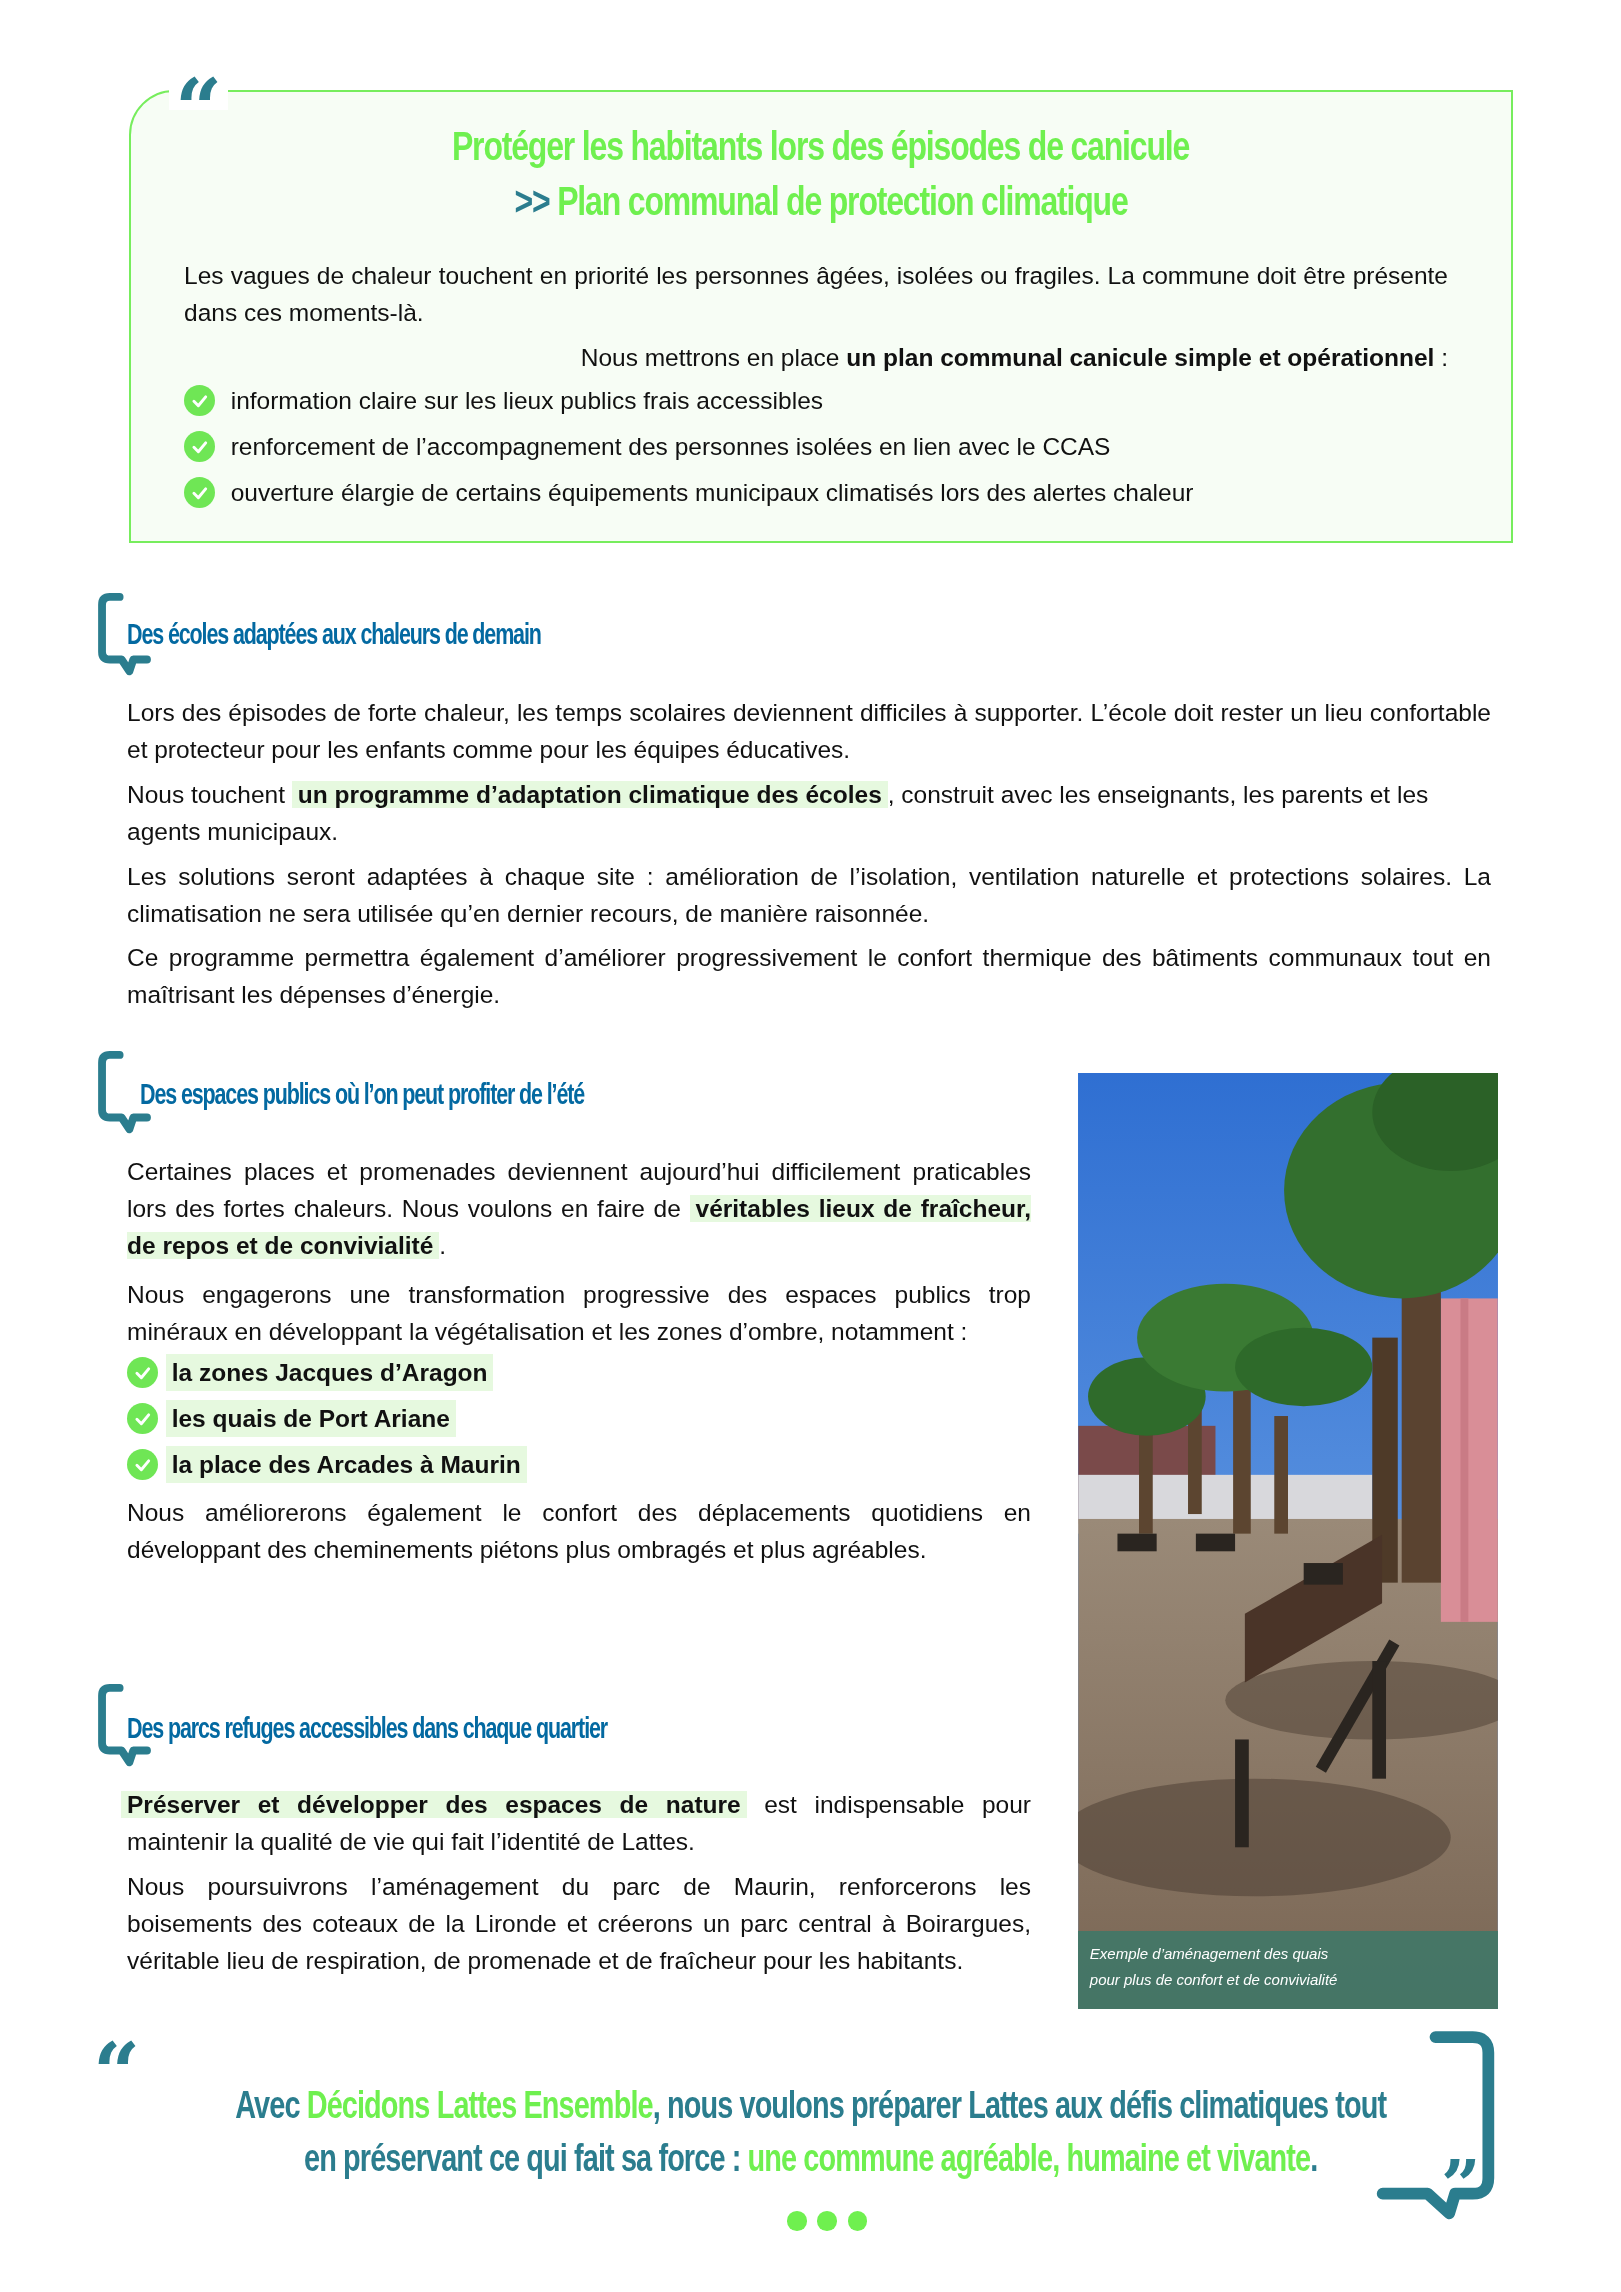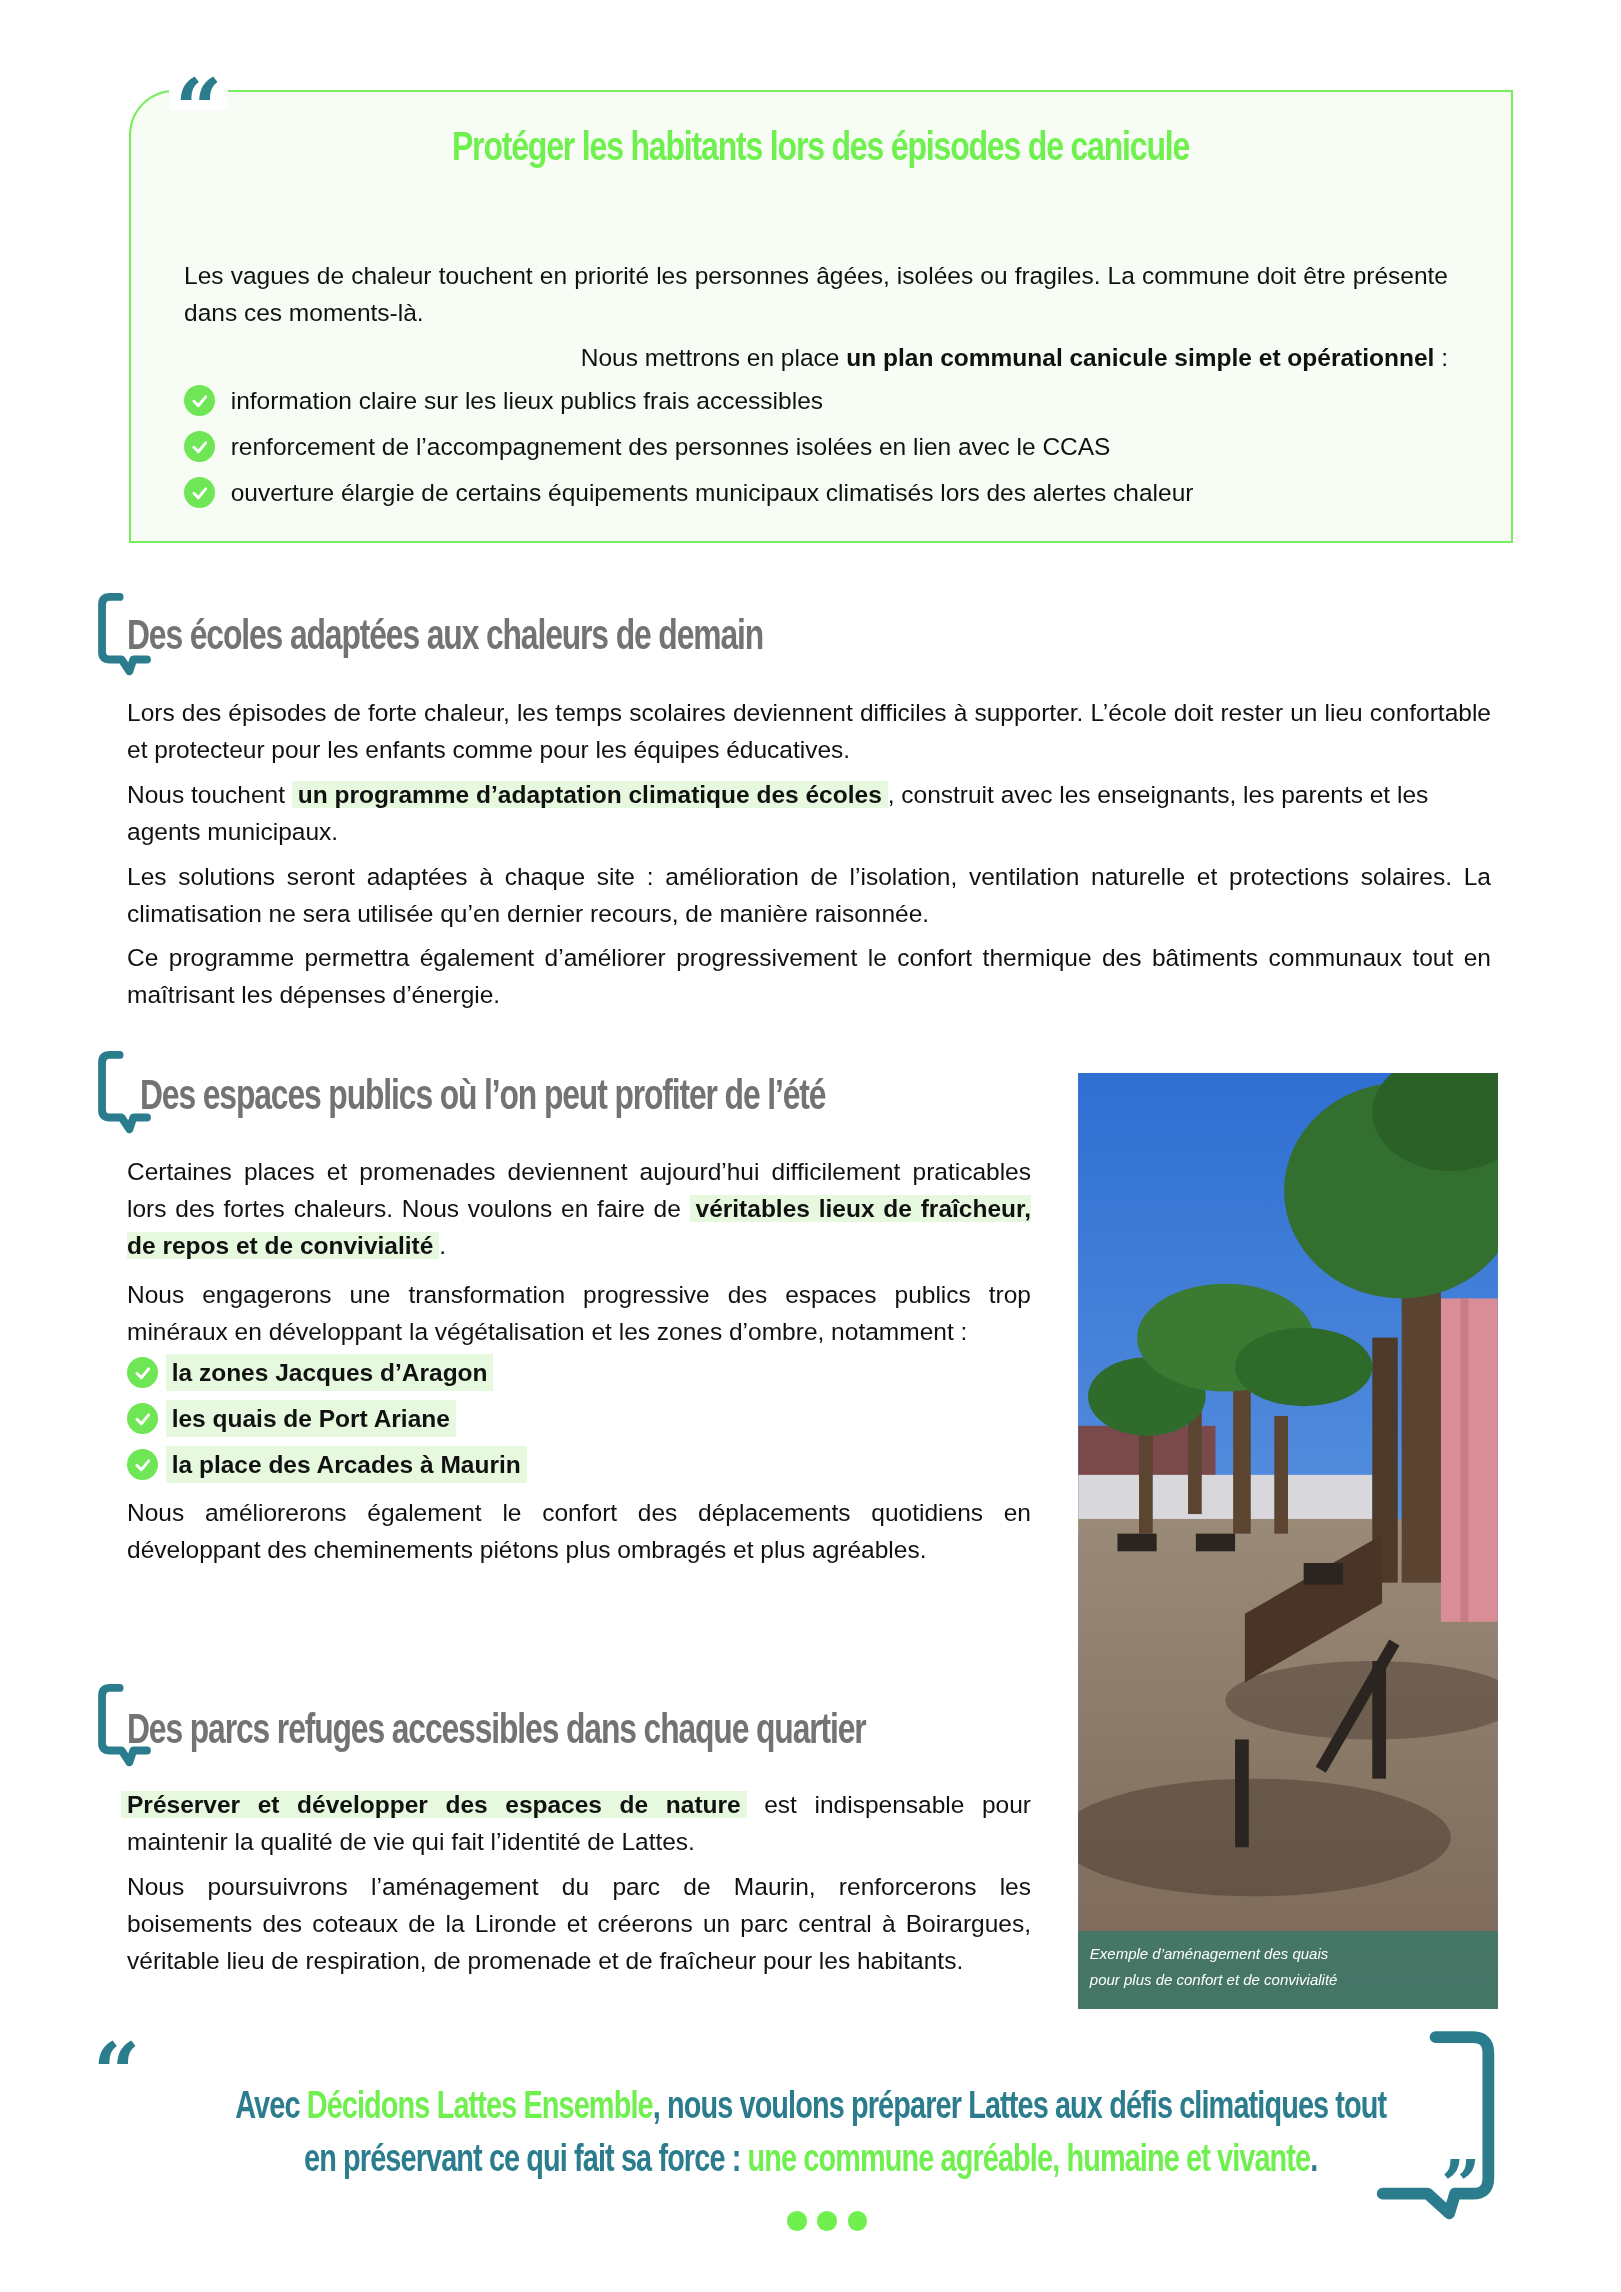--- a/index.html
+++ b/index.html
@@ -33,21 +33,21 @@
   .bold { font-weight: bold; }
   .hl { background: #e6f9df; padding: 0 5.9px; }
 
   .check-list { list-style: none; }
   .check-list li { display: flex; align-items: center; height: 46px; }
   .check-icon { width: 31px; height: 31px; border-radius: 50%; background: #6fe655; display: inline-flex; align-items: center; justify-content: center; flex-shrink: 0; margin-right: 15.7px; }
   .check-icon svg { width: 19.6px; height: 19.6px; }
 
   
   .sec-bracket { position: absolute; width: 59px; height: 88px; }
-  .sec-title { position: absolute; font-size: 43px; line-height: 53px; color: #737373; white-space: nowrap; letter-spacing: -1.5px; text-decoration: underline; }
+  .sec-title { position: absolute; font-size: 29px; line-height: 53px; color: #0369a1; white-space: nowrap; letter-spacing: -1.5px; text-decoration: underline; }
   .sec-title span.inner { display: inline-block; transform: scaleX(0.74); transform-origin: left center; }
 
   
   #photo {
     position: absolute; left: 1078px; top: 1073px; width: 420px; height: 936px; overflow: hidden;
     background: linear-gradient(180deg, #3d7dd6 0%, #5a98e3 35%, #8db8ea 50%, #8a7a6a 62%, #8c7762 75%, #6d5d4f 100%);
   }
   #photo-caption {
     position: absolute; left: 0; bottom: 0; width: 100%; height: 78px;
     background: rgba(60,120,105,0.85); color: #fff; font-style: italic; font-size: 15px; line-height: 26.5px;
@@ -59,20 +59,21 @@
   .closing-line { position: absolute; left: 0; width: 1621px; text-align: center; font-size: 39px; line-height: 49px; color: #2b7d8e; letter-spacing: -1.2px; white-space: nowrap; }
   .closing-line span.inner { display: inline-block; transform: scaleX(0.74); transform-origin: center; }
   #dots { position: absolute; left: 787px; top: 2211px; display: flex; gap: 10.8px; }
   #dots .dot { width: 19.6px; height: 19.6px; border-radius: 50%; background: #6ff04f; }
 </style>
 </head>
 <body>
 
 <div id="intro-box">
   <div class="box-title cond green" style="top:29px;"><span class="inner">Protéger les habitants lors des épisodes de canicule</span></div>
+  <div class="box-title cond green" style="top:84px;"><span class="inner"><span class="arrows">&gt;&gt;</span> <span>Plan communal de protection climatique</span></span></div>
 
   <div style="position:absolute; left:53px; top:165px; width:1264px;">
     <p class="txt justify">Les vagues de chaleur touchent en priorité les personnes âgées, isolées ou fragiles. La commune doit être présente dans ces moments-là.</p>
     <p class="txt" style="margin-top:7.8px;text-align:right;"><span>Nous mettrons en place </span><span class="bold">un plan communal canicule simple et opérationnel</span><span> :</span></p>
     <ul class="check-list txt" style="margin-top:2px;">
       <li>
           <span class="check-icon">
             <svg viewBox="0 0 20 20">
               <path d="M4 10.5 L8.5 15 L16 6" fill="none" stroke="#fff" stroke-width="3" stroke-linecap="round" stroke-linejoin="round"></path>
             </svg>

